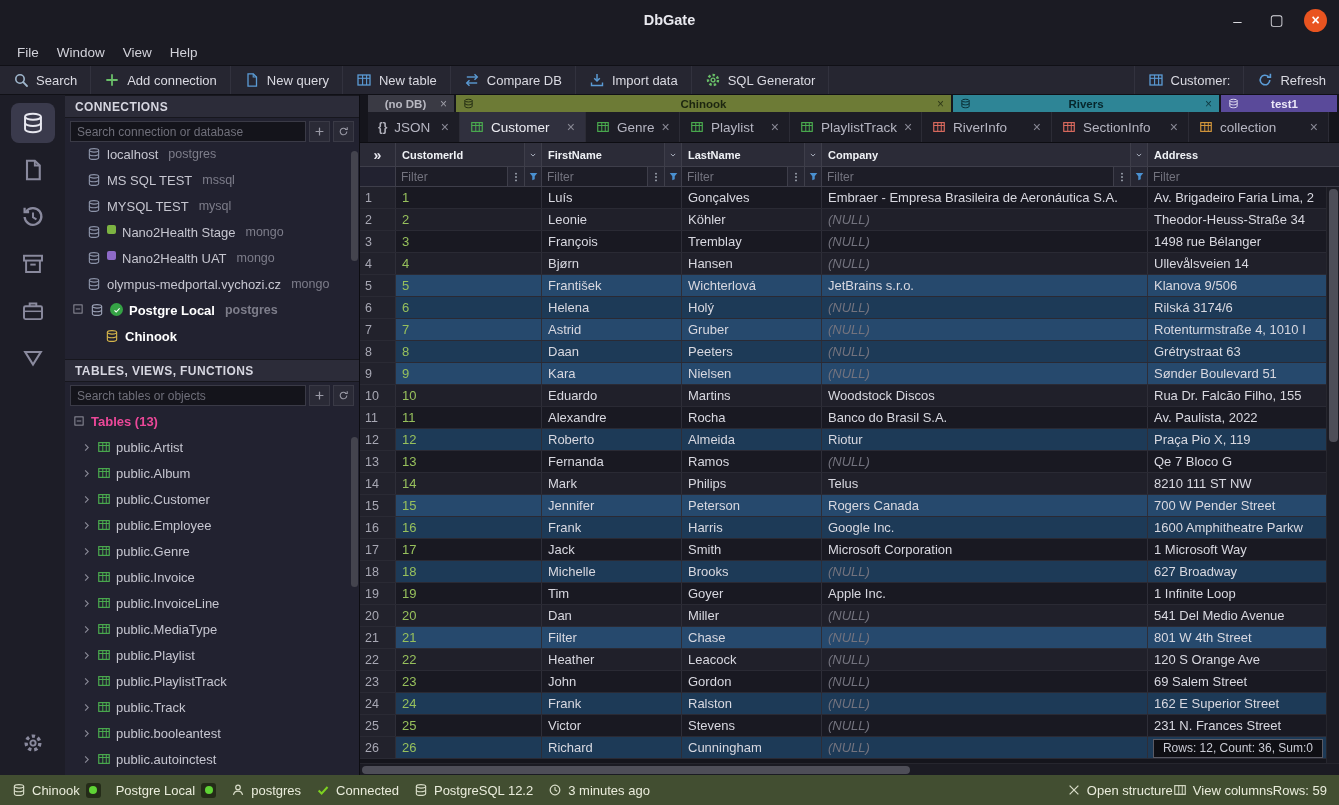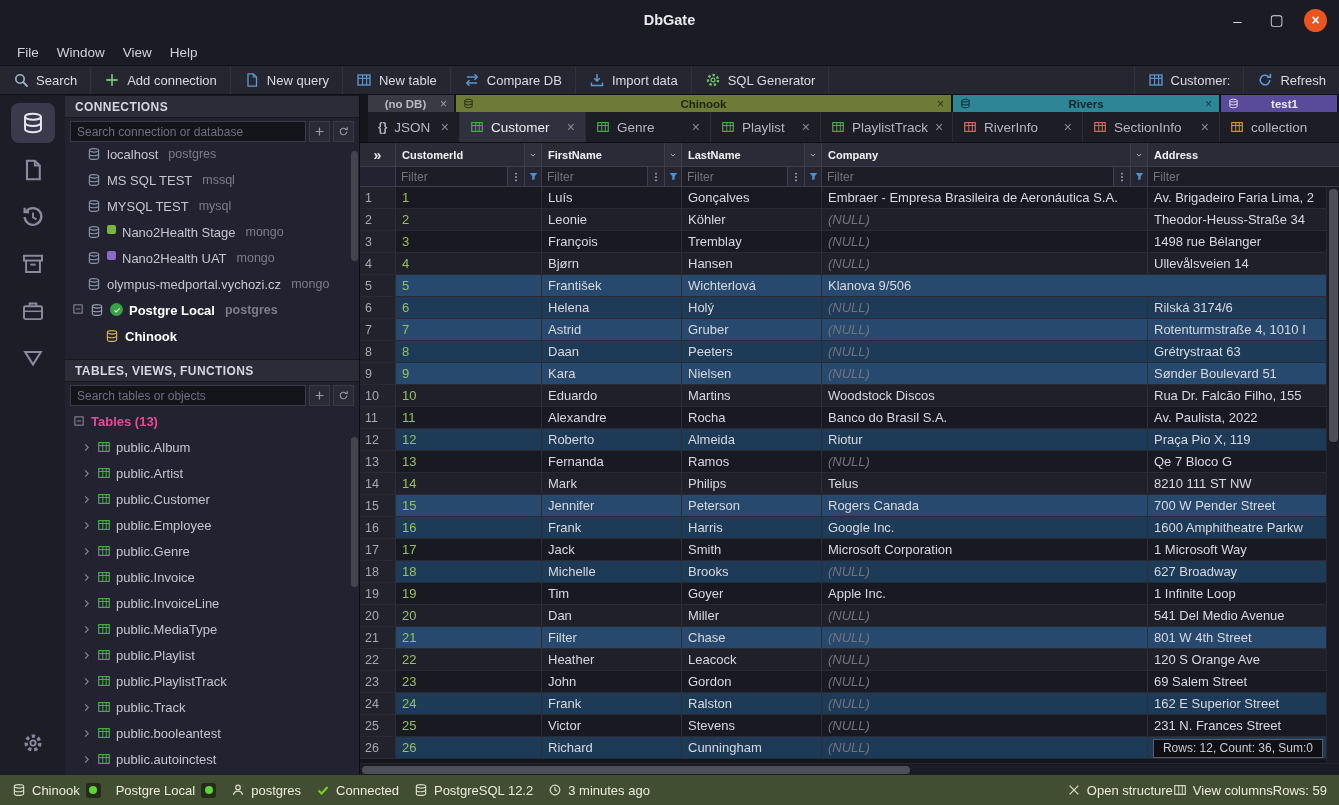--- a/index.html
+++ b/index.html
@@ -383,33 +383,33 @@
           <div class="titem">
             <svg class="ic" width="11" height="11" viewBox="0 0 16 16">
               <path d="M6 3.5L10.5 8L6 12.5" fill="none" stroke="#8a8a96" stroke-width="1.6"></path>
             </svg>
             <svg class="ic" width="14" height="14" viewBox="0 0 16 16">
               <rect x="2" y="3" width="12" height="10" fill="none" stroke="#4caf50" stroke-width="1.3"></rect>
               <line x1="2" y1="6.3" x2="14" y2="6.3" stroke="#4caf50" stroke-width="1.1"></line>
               <line x1="6.6" y1="3" x2="6.6" y2="13" stroke="#4caf50" stroke-width="1.1"></line>
               <line x1="10.6" y1="3" x2="10.6" y2="13" stroke="#4caf50" stroke-width="1.1"></line>
             </svg>
+            <span>public.Artist</span>
+          </div>
+          <div class="titem">
+            <svg class="ic" width="11" height="11" viewBox="0 0 16 16">
+              <path d="M6 3.5L10.5 8L6 12.5" fill="none" stroke="#8a8a96" stroke-width="1.6"></path>
+            </svg>
+            <svg class="ic" width="14" height="14" viewBox="0 0 16 16">
+              <rect x="2" y="3" width="12" height="10" fill="none" stroke="#4caf50" stroke-width="1.3"></rect>
+              <line x1="2" y1="6.3" x2="14" y2="6.3" stroke="#4caf50" stroke-width="1.1"></line>
+              <line x1="6.6" y1="3" x2="6.6" y2="13" stroke="#4caf50" stroke-width="1.1"></line>
+              <line x1="10.6" y1="3" x2="10.6" y2="13" stroke="#4caf50" stroke-width="1.1"></line>
+            </svg>
             <span>public.Album</span>
-          </div>
-          <div class="titem">
-            <svg class="ic" width="11" height="11" viewBox="0 0 16 16">
-              <path d="M6 3.5L10.5 8L6 12.5" fill="none" stroke="#8a8a96" stroke-width="1.6"></path>
-            </svg>
-            <svg class="ic" width="14" height="14" viewBox="0 0 16 16">
-              <rect x="2" y="3" width="12" height="10" fill="none" stroke="#4caf50" stroke-width="1.3"></rect>
-              <line x1="2" y1="6.3" x2="14" y2="6.3" stroke="#4caf50" stroke-width="1.1"></line>
-              <line x1="6.6" y1="3" x2="6.6" y2="13" stroke="#4caf50" stroke-width="1.1"></line>
-              <line x1="10.6" y1="3" x2="10.6" y2="13" stroke="#4caf50" stroke-width="1.1"></line>
-            </svg>
-            <span>public.Artist</span>
           </div>
           <div class="titem">
             <svg class="ic" width="11" height="11" viewBox="0 0 16 16">
               <path d="M6 3.5L10.5 8L6 12.5" fill="none" stroke="#8a8a96" stroke-width="1.6"></path>
             </svg>
             <svg class="ic" width="14" height="14" viewBox="0 0 16 16">
               <rect x="2" y="3" width="12" height="10" fill="none" stroke="#4caf50" stroke-width="1.3"></rect>
               <line x1="2" y1="6.3" x2="14" y2="6.3" stroke="#4caf50" stroke-width="1.1"></line>
               <line x1="6.6" y1="3" x2="6.6" y2="13" stroke="#4caf50" stroke-width="1.1"></line>
               <line x1="10.6" y1="3" x2="10.6" y2="13" stroke="#4caf50" stroke-width="1.1"></line>
@@ -582,21 +582,21 @@
           <div class="ftab active" style="width:126px">
             <svg class="ic" width="14" height="14" viewBox="0 0 16 16">
               <rect x="2" y="3" width="12" height="10" fill="none" stroke="#4caf50" stroke-width="1.3"></rect>
               <line x1="2" y1="6.3" x2="14" y2="6.3" stroke="#4caf50" stroke-width="1.1"></line>
               <line x1="6.6" y1="3" x2="6.6" y2="13" stroke="#4caf50" stroke-width="1.1"></line>
               <line x1="10.6" y1="3" x2="10.6" y2="13" stroke="#4caf50" stroke-width="1.1"></line>
             </svg>
             <span>Customer</span>
             <span class="x">×</span>
           </div>
-          <div class="ftab" style="width:125px">
+          <div class="ftab" style="width:94px">
             <svg class="ic" width="14" height="14" viewBox="0 0 16 16">
               <rect x="2" y="3" width="12" height="10" fill="none" stroke="#4caf50" stroke-width="1.3"></rect>
               <line x1="2" y1="6.3" x2="14" y2="6.3" stroke="#4caf50" stroke-width="1.1"></line>
               <line x1="6.6" y1="3" x2="6.6" y2="13" stroke="#4caf50" stroke-width="1.1"></line>
               <line x1="10.6" y1="3" x2="10.6" y2="13" stroke="#4caf50" stroke-width="1.1"></line>
             </svg>
             <span>Genre</span>
             <span class="x">×</span>
           </div>
           <div class="ftab" style="width:110px">
@@ -789,20 +789,21 @@
                 <div class="gc" style="width:140px;flex:0 0 140px">Bjørn</div>
                 <div class="gc" style="width:140px;flex:0 0 140px">Hansen</div>
                 <div class="gc nul" style="width:326px;flex:0 0 326px">(NULL)</div>
                 <div class="gc flex">Ullevålsveien 14</div>
               </div>
               <div class="grow sel odd">
                 <div class="gc rownum">5</div>
                 <div class="gc id" style="width:146px;flex:0 0 146px">5</div>
                 <div class="gc" style="width:140px;flex:0 0 140px">František</div>
                 <div class="gc" style="width:140px;flex:0 0 140px">Wichterlová</div>
+                <div class="gc" style="width:326px;flex:0 0 326px">JetBrains s.r.o.</div>
                 <div class="gc flex">Klanova 9/506</div>
               </div>
               <div class="grow sel even">
                 <div class="gc rownum">6</div>
                 <div class="gc id" style="width:146px;flex:0 0 146px">6</div>
                 <div class="gc" style="width:140px;flex:0 0 140px">Helena</div>
                 <div class="gc" style="width:140px;flex:0 0 140px">Holý</div>
                 <div class="gc nul" style="width:326px;flex:0 0 326px">(NULL)</div>
                 <div class="gc flex">Rilská 3174/6</div>
               </div>

